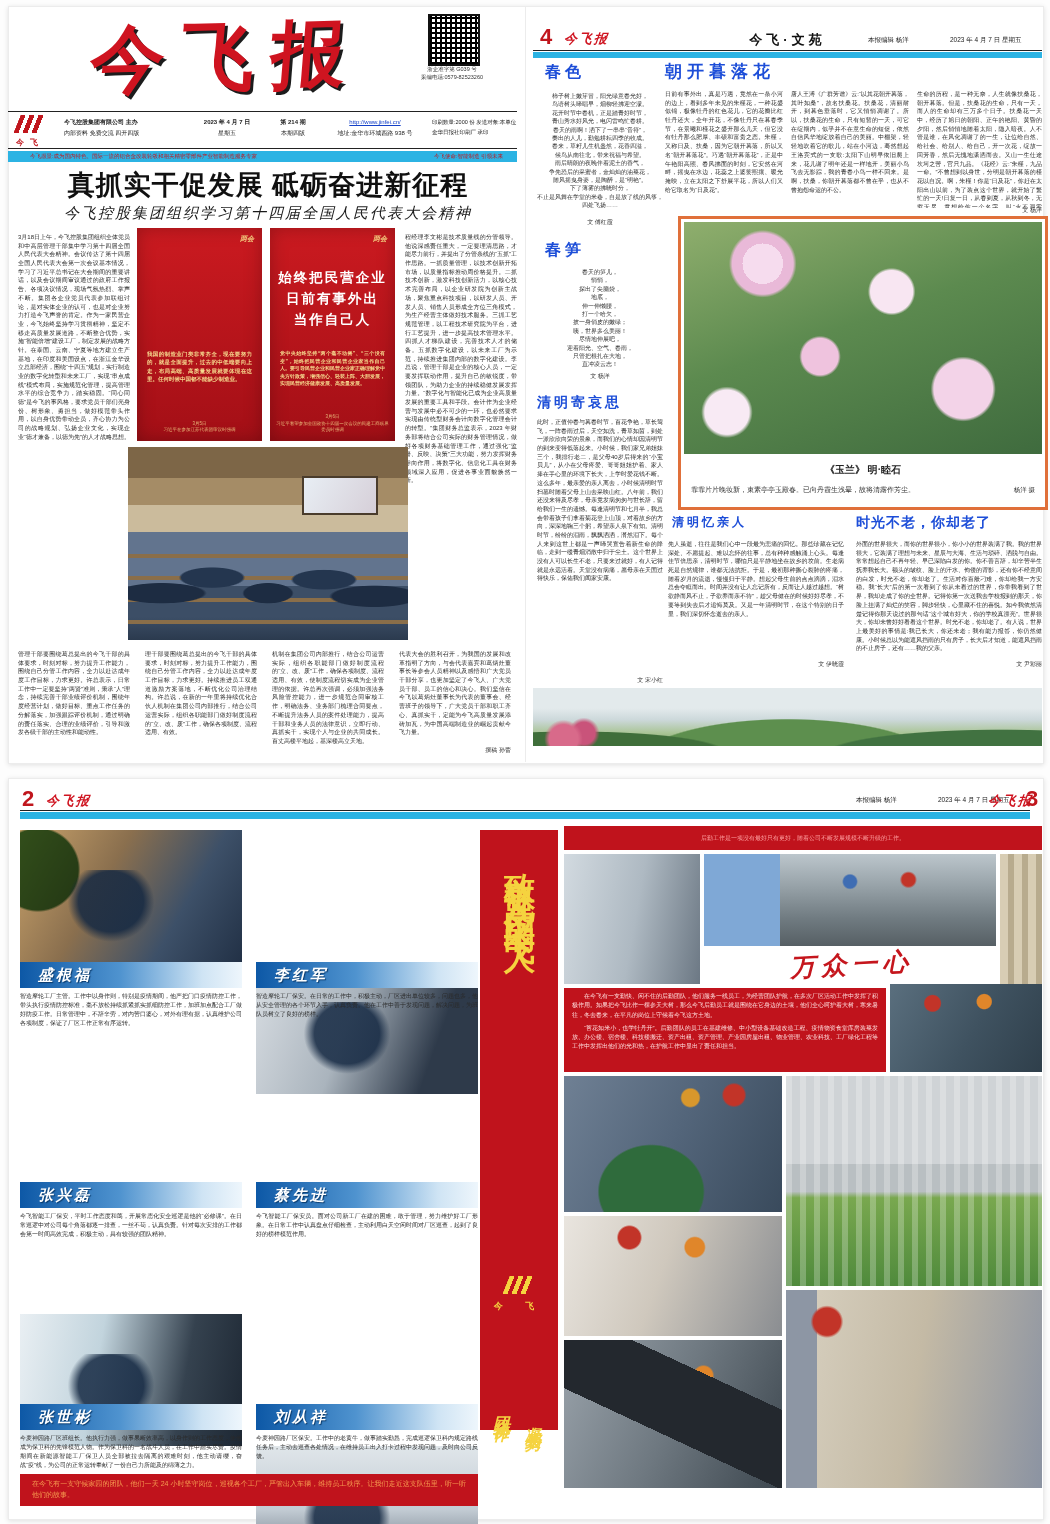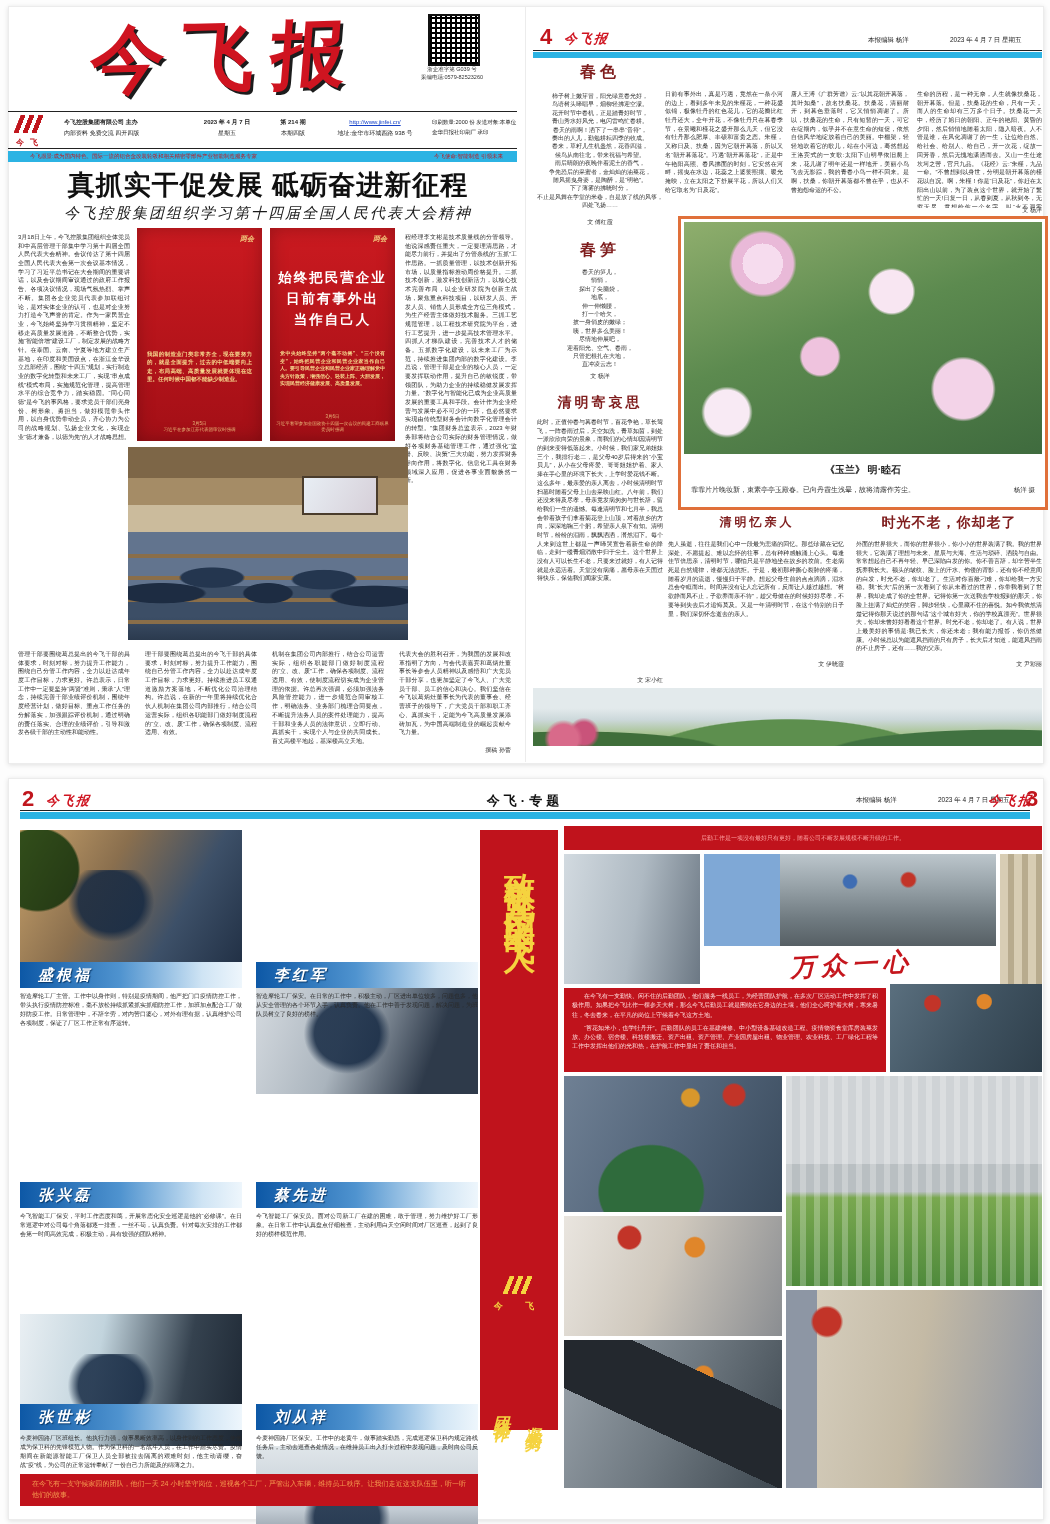--- a/index.html
+++ b/index.html
@@ -59,21 +59,21 @@
      radial-gradient(ellipse at 88% 58%,#1d2c42 0 12%,transparent 13%),
      repeating-linear-gradient(180deg,transparent 0 18px,#8a6e49 18px 22px);}
   .psig{font-size:6px;color:#333;}
   
   .hdr-no{font-size:22px;font-weight:900;color:#c0161d;}
   .hdr-brand{font-family:"DejaVu Serif",serif;font-weight:bold;font-style:italic;color:#cf1420;
     font-size:13px;letter-spacing:2px;transform:skewX(-6deg);display:inline-block;}
   .hdr-sec{font-size:13px;font-weight:bold;color:#111;letter-spacing:4px;}
   .hdr-small{font-size:6.5px;color:#222;white-space:nowrap;}
   .cyan4{background:#2cb3e3;height:6px;}
-  .atitle{font-weight:900;color:#7f1d1d;text-align:center;}
+  .atitle{font-weight:900;color:#1d4ed8;}
   .pline{font-size:6px;line-height:1.4;color:#333;text-align:center;white-space:nowrap;}
   .ecol{position:absolute;top:90px;height:118px;}
   .mframe{left:678px;top:216px;width:364px;height:288px;border:3px solid #e0703a;background:#fff;}
   .mphoto{position:absolute;left:3px;top:3px;right:3px;height:232px;
     background:
      radial-gradient(circle at 22% 18%,#f6dcee 0 6%,#e9b9d8 6% 9%,transparent 10%),
      radial-gradient(circle at 58% 30%,#f8e6f2 0 8%,transparent 9%),
      radial-gradient(circle at 38% 58%,#efc3de 0 7%,transparent 8%),
      radial-gradient(circle at 78% 72%,#f3d3e8 0 9%,transparent 10%),
      radial-gradient(circle at 12% 82%,#f8eaf4 0 6%,transparent 7%),
@@ -208,20 +208,21 @@
   </div>
 
   <div class="bcol t6 ov" style="left:18px;">管理干部要围绕葛总提出的今飞干部的具体要求，时刻对标，努力提升工作能力，围绕自己分管工作内容，全力以赴达成年度工作目标，力求更好。许总表示，日常工作中一定要坚持“两贤”准则，秉承“人”理念，持续完善干部业绩评价机制，围绕年度经营计划，做好目标、重点工作任务的分解落实，加强跟踪评价机制，通过明确的责任落实、合理的业绩评价，引导和激发各级干部的主动性和能动性。</div>
   <div class="bcol t6 ov" style="left:145px;">理干部要围绕葛总提出的今飞干部的具体要求，时刻对标，努力提升工作能力，围绕自己分管工作内容，全力以赴达成年度工作目标，力求更好。持续推进员工双通道激励方案落地，不断优化公司治理结构。许总说，在新的一年里将持续优化合伙人机制在集团公司内部推行，结合公司运营实际，组织各职能部门做好制度流程的“立、改、废”工作，确保各项制度、流程适用、有效。</div>
   <div class="bcol t6 ov" style="left:272px;">机制在集团公司内部推行，结合公司运营实际，组织各职能部门做好制度流程的“立、改、废”工作，确保各项制度、流程适用、有效，使制度流程切实成为企业管理的依据。许总再次强调，必须加强法务风险管控能力，进一步规范合同审核工作，明确法务、业务部门梳理合同要点，不断提升法务人员的案件处理能力，提高干部和业务人员的法律意识，立即行动、真抓实干，实现个人与企业的共同成长。百丈高楼平地起，基深楼高立天地。</div>
   <div class="bcol t6 ov" style="left:399px;height:92px;">代表大会的胜利召开，为我国的发展和改革指明了方向，与会代表嘉宾和葛炳灶董事长等参会人员精神以及感悟和广大党员干部分享，也更加坚定了今飞人、广大党员干部、员工的信心和决心。我们坚信在今飞以葛炳灶董事长为代表的董事会、经营班子的领导下，广大党员干部和职工齐心、真抓实干，定能为今飞高质量发展添砖加瓦，为中国高端制造业的崛起贡献今飞力量。</div>
   <div class="abs psig" style="left:399px;top:746px;width:112px;text-align:right;">撰稿 孙蕾</div>
 
   <span class="abs hdr-no" style="left:540px;top:24px;">4</span>
   <span class="abs hdr-brand" style="left:564px;top:30px;">今飞报</span>
+  <span class="abs hdr-sec" style="left:533px;top:31px;width:509px;text-align:center;">今飞·文苑</span>
   <span class="abs hdr-small" style="left:868px;top:36px;">本报编辑 杨洋</span>
   <span class="abs hdr-small" style="left:950px;top:36px;">2023 年 4 月 7 日 星期五</span>
   <div class="abs rule" style="left:533px;top:50px;width:509px;"></div>
   <div class="abs cyan4" style="left:533px;top:52px;width:509px;"></div>
 
   <div class="abs atitle" style="left:545px;top:62px;width:110px;font-size:16px;letter-spacing:4px;">春色</div>
   <div class="abs ov" style="left:531px;top:92px;width:138px;height:122px;">
 
   <div class="pline">柿子树上嫩芽冒，阳光绿意春光好，</div>
       <div class="pline">鸟语树头啼唱早，烟柳轻拂迎空濛。</div>
@@ -233,20 +234,21 @@
       <div class="pline">候鸟从南往北，带来祝福与希望。</div>
       <div class="pline">雨后晴朗的夜晚伴着泥土的香气，</div>
       <div class="pline">争先恐后的采蜜者，金灿灿的油菜花，</div>
       <div class="pline">随风摇曳身姿，是陶醉，是“明艳”。</div>
       <div class="pline">下了薄雾的拂晓时分，</div>
       <div class="pline">不止是风舞在学堂的米巷，自是放了线的风筝，</div>
       <div class="pline">四处飞扬……</div>
     </div>
   <div class="abs psig tc" style="left:545px;top:218px;width:110px;">文 傅红霞</div>
 
+  <div class="abs atitle" style="left:665px;top:60px;width:377px;font-size:17px;letter-spacing:5px;">朝开暮落花</div>
   <div class="ecol t6 ov" style="left:665px;width:118px;">日前有事外出，真是巧遇，竟然在一条小河的边上，看到多年未见的朱槿花，一种花盛似锦，极像牡丹的红色花儿，它的花瓣比红牡丹还大，全年开花，不像牡丹只在暮春季节，在景曦和槿花之盛开那么几天，但它没有牡丹那么肥厚、丰硕和富贵之态。朱槿，又称日及、扶桑，因为它朝开暮落，所以又名“朝开暮落花”。巧遇“朝开暮落花”，正是中午艳阳高照、春风拂面的时刻，它安然在河畔，摇曳在水边，花蕊之上婆娑熙攘、暖光掩映，立在太阳之下舒展平花，所以人们又给它取名为“日及花”。</div>
   <div class="ecol t6 ov" style="left:791px;width:118px;">唐人王溥《广群芳谱》云:“以其花朝开暮落，其叶如桑”，故名扶桑花。扶桑花，清丽耐开，到暮色垂落时，它又悄悄凋谢了。所以，扶桑花的生命，只有短暂的一天，可它在绽期内，似乎并不在意生命的短促，依然自信风华地绽放着自己的美丽。中棚架，轻轻地吹着它的歌儿，站在小河边，蓦然想起王洛宾式的一支歌:太阳下山明早依旧爬上来，花儿谢了明年还是一样地开，美丽小鸟飞去无影踪，我的青春小鸟一样不回来。是啊，扶桑，你朝开暮落都不曾在乎，也从不曾抱怨命运的不公。</div>
   <div class="ecol t6 ov" style="left:917px;width:125px;">生命的历程，是一种无奈，人生就像扶桑花，朝开暮落。但是，扶桑花的生命，只有一天，而人的生命却有三万多个日子。扶桑花一天中，经历了旭日的朝阳、正午的艳阳、黄昏的夕阳，然后悄悄地随着太阳，隐入暗夜。人不管是谁，在风化凋谢了的一生，让位给自然、给社会、给别人、给自己，开一次花，绽放一回芳香，然后无愧地潇洒而去。又山一生仕途坎坷之苦，官只九品。《花经》云:“朱槿，九品一命。”不曾想到以身世，分明是朝开暮落的槿花以自况。啊，朱槿！你是“日及花”，你赶在太阳出山以前，为了装点这个世界，就开始了繁忙的一天!日复一日，从春到夏，从秋到冬，无穷无尽，竟想给你一个名字，叫“永不凋零花”……</div>
   <div class="abs psig" style="left:930px;top:206px;width:112px;text-align:right;">文 杨洋</div>
 
   <div class="abs atitle" style="left:545px;top:240px;width:110px;font-size:16px;letter-spacing:4px;">春笋</div>
   <div class="abs ov" style="left:531px;top:268px;width:138px;height:102px;">
 
   <div class="pline">春天的笋儿，</div>
       <div class="pline">悄悄，</div>
@@ -281,21 +283,20 @@
   <div class="abs atitle" style="left:856px;top:514px;width:186px;font-size:14px;letter-spacing:1px;">时光不老，你却老了</div>
   <div class="abs t6 ov" style="left:856px;top:540px;width:186px;height:116px;">外面的世界很大，而你的世界很小，你小小的世界装满了我。我的世界很大，它装满了理想与未来、星辰与大海、生活与琐碎、洒脱与自由。常常想起自己不再年轻、早已深陷白发的你。你不善言辞，却辛苦半生抚养我长大。额头的皱纹、脸上的汗水、佝偻的背影，还有你不经意间的白发，时光不老，你却老了。生活对你百般刁难，你却给我一方安稳。我“长大”后的第一次看到了你从未看过的世界，你带我看到了世界，我却走成了你的全世界。记得你第一次送我去学校报到的那天，你脸上挂满了灿烂的笑容，脚步轻快，心里藏不住的喜悦。如今我依然清楚记得你那天说过的那句话“这个城市好大，你的学校真漂亮”。世界很大，你却未曾好好看看这个世界。时光不老，你却老了。有人说，世界上最美好的事情是:我已长大，你还未老；我有能力报答，你仍然健康。小时候总以为能遮风挡雨的只有房子，长大后才知道，能遮风挡雨的不止房子，还有……我的父亲。</div>
   <div class="abs psig" style="left:856px;top:660px;width:186px;text-align:right;">文 尹彩丽</div>
 
   <div class="photo ph-hills"></div>
 
   <div class="sheet" style="left:8px;top:778px;width:1034px;height:740px;"></div>
 
   <span class="abs hdr-no" style="left:22px;top:786px;">2</span>
   <span class="abs hdr-brand" style="left:46px;top:792px;">今飞报</span>
-  <span class="abs hdr-sec" style="left:0;top:792px;width:1050px;text-align:center;">今飞·专题</span>
   <span class="abs hdr-small" style="left:856px;top:796px;">本报编辑 杨洋</span>
   <span class="abs hdr-small" style="left:938px;top:796px;">2023 年 4 月 7 日 星期五</span>
   <span class="abs hdr-brand" style="left:988px;top:792px;">今飞报</span>
   <span class="abs hdr-no" style="left:1026px;top:786px;">3</span>
   <div class="abs rule" style="left:20px;top:810px;width:1010px;"></div>
   <div class="abs sp-cyan"></div>
 
   <div class="pblock-photo fig g1" style="left:20px;top:830px;"></div>
   <div class="nameband" style="left:20px;top:962px;"><span>盛根福</span></div>
   <div class="bio" style="left:20px;top:992px;">智造摩轮工厂主管。工作中以身作则，特别是疫情期间，他严把门口疫情防控工作，带头执行疫情防控标准，毫不放松持续抓紧抓实抓细防控工作，加班加点配合工厂做好防疫工作。日常管理中，不辞辛劳，对内苦口婆心，对外有理有据，认真维护公司各项制度，保证了厂区工作正常有序运转。</div>

